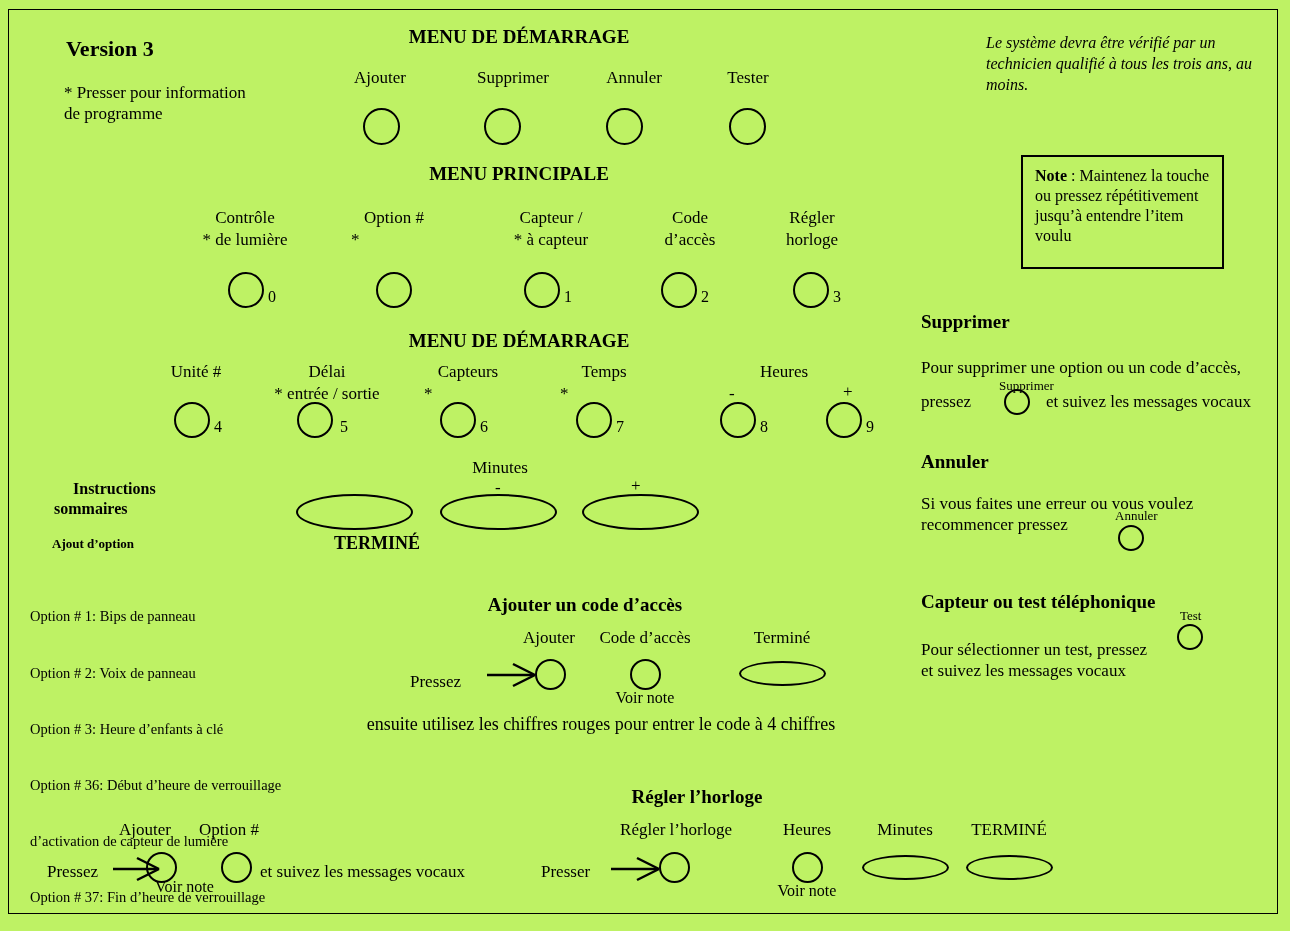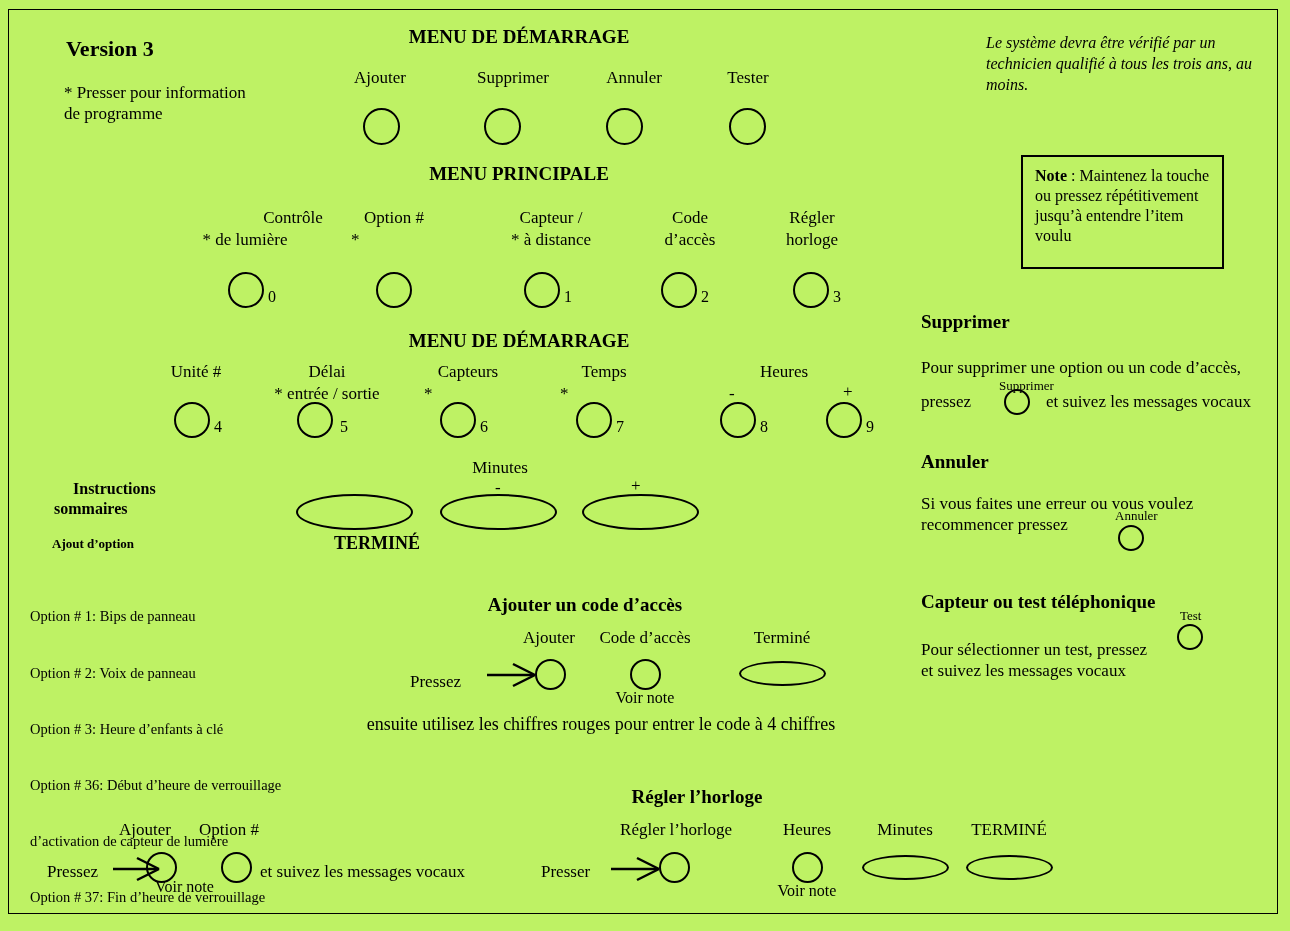--- a/index.html
+++ b/index.html
@@ -76,32 +76,32 @@
   <div class="circ" style="left:484px;top:108px;width:37px;height:37px;"></div>
 
   <div class="t ctr" style="left:634px;top:68px;font-size:17px;">Annuler</div>
   <div class="circ" style="left:606px;top:108px;width:37px;height:37px;"></div>
 
   <div class="t ctr" style="left:748px;top:68px;font-size:17px;">Tester</div>
   <div class="circ" style="left:729px;top:108px;width:37px;height:37px;"></div>
 
   <div class="t ctr b" style="left:519px;top:163px;font-size:19px;">MENU PRINCIPALE</div>
 
-  <div class="t ctr" style="left:245px;top:208px;font-size:17px;margin-left:48px;">Contrôle</div>
+  <div class="t ctr" style="left:245px;top:208px;font-size:17px;">Contrôle</div>
   <div class="t ctr" style="left:245px;top:230px;font-size:17px;">* de lumière</div>
   <div class="circ" style="left:228px;top:272px;width:36px;height:36px;"></div>
   <div class="t" style="left:268px;top:288px;font-size:16px;">0</div>
 
   <div class="t ctr" style="left:394px;top:208px;font-size:17px;">Option #</div>
   <div class="t" style="left:351px;top:230px;font-size:17px;">*</div>
   <div class="circ" style="left:376px;top:272px;width:36px;height:36px;"></div>
   <div class="t" style="left:416px;top:288px;font-size:16px;"></div>
 
   <div class="t ctr" style="left:551px;top:208px;font-size:17px;">Capteur /</div>
-  <div class="t ctr" style="left:551px;top:230px;font-size:17px;">* à distance</div>
+  <div class="t ctr" style="left:551px;top:230px;font-size:17px;">* à capteur</div>
   <div class="circ" style="left:524px;top:272px;width:36px;height:36px;"></div>
   <div class="t" style="left:564px;top:288px;font-size:16px;">1</div>
 
   <div class="t ctr" style="left:690px;top:208px;font-size:17px;">Code</div>
   <div class="t ctr" style="left:690px;top:230px;font-size:17px;">d’accès</div>
   <div class="circ" style="left:661px;top:272px;width:36px;height:36px;"></div>
   <div class="t" style="left:701px;top:288px;font-size:16px;">2</div>
 
   <div class="t ctr" style="left:812px;top:208px;font-size:17px;">Régler</div>
   <div class="t ctr" style="left:812px;top:230px;font-size:17px;">horloge</div>

